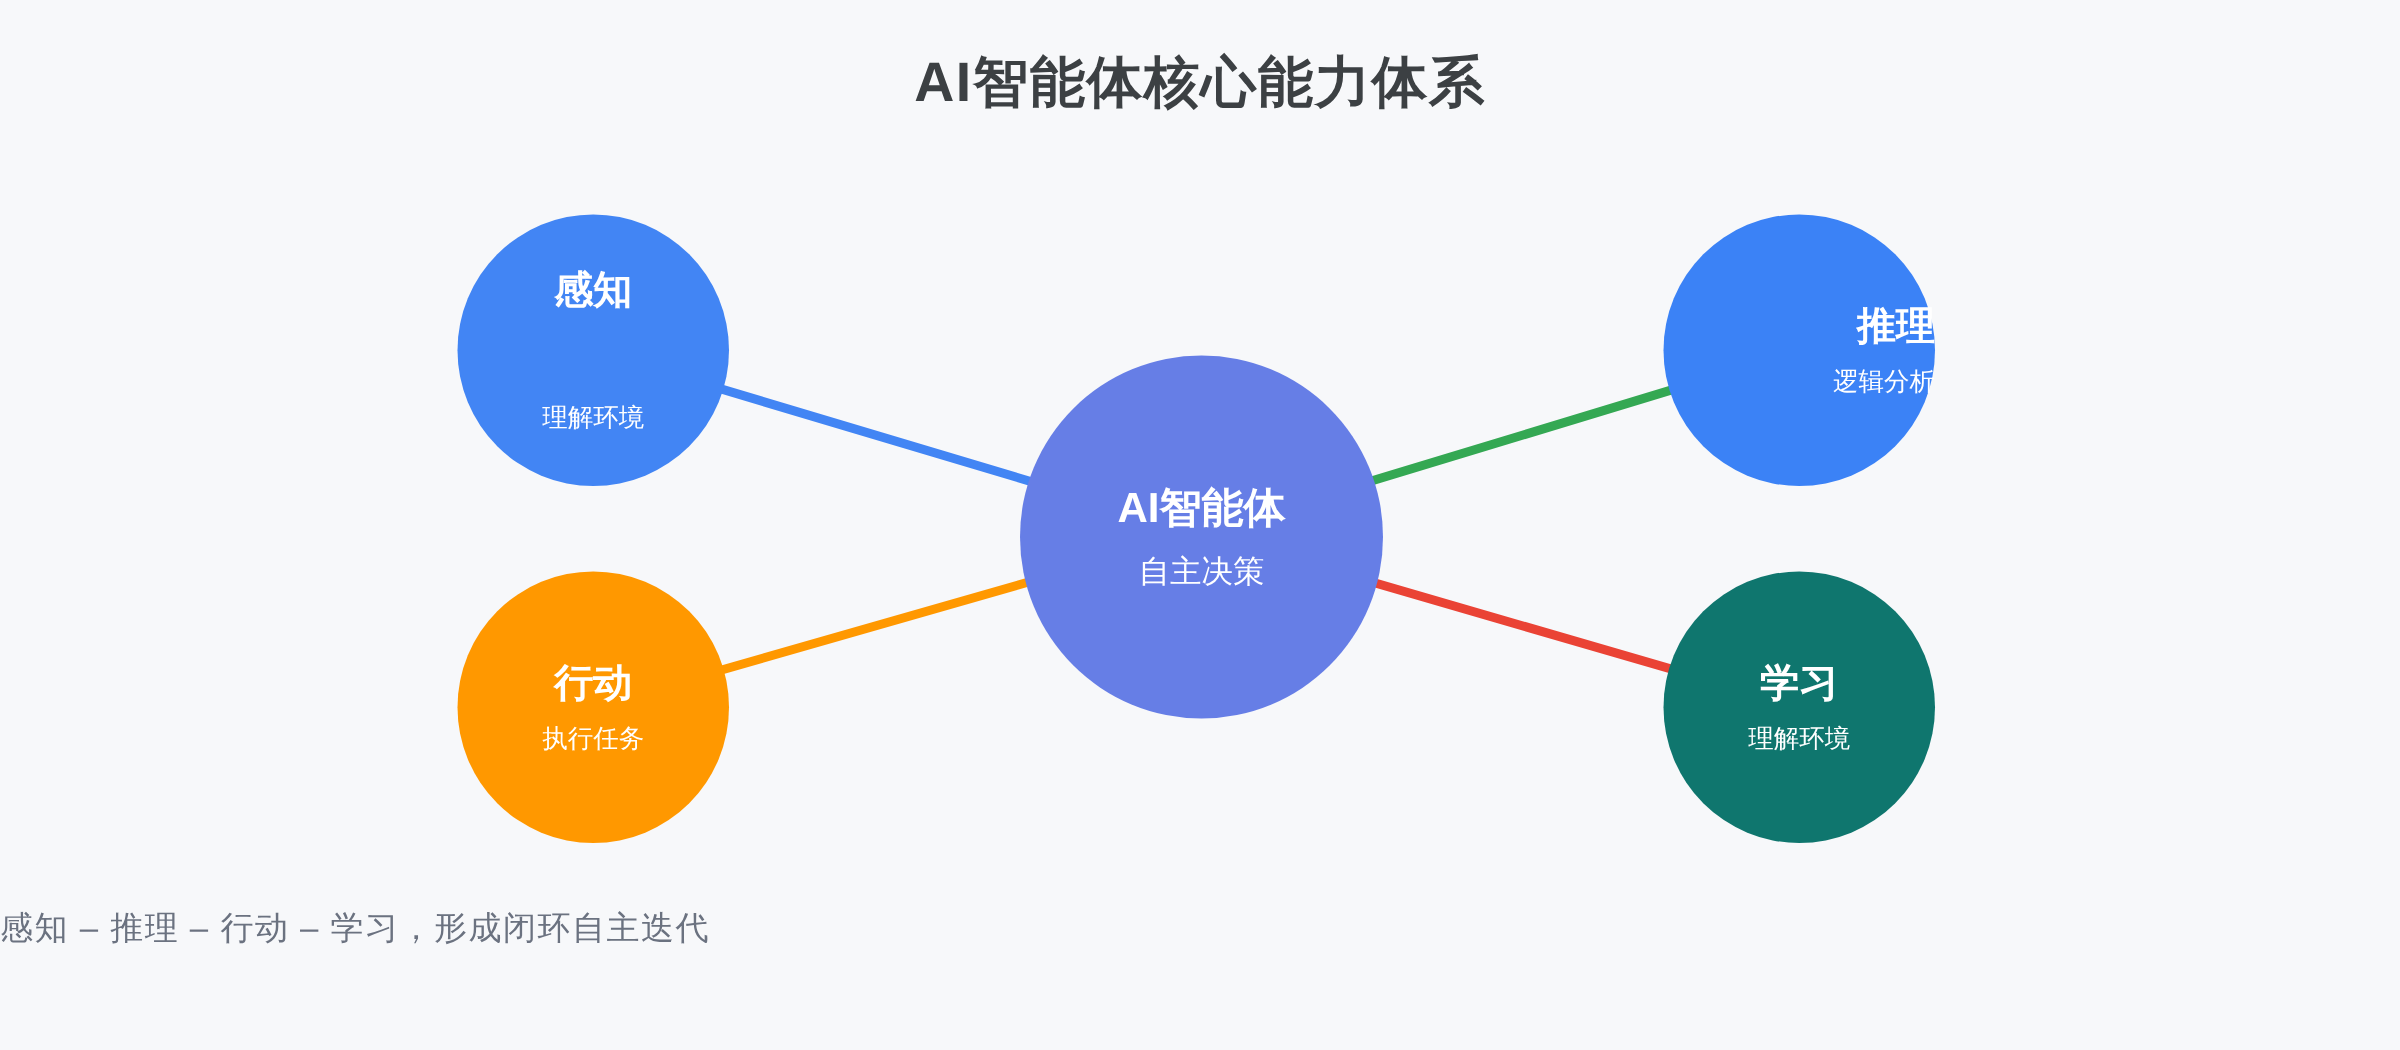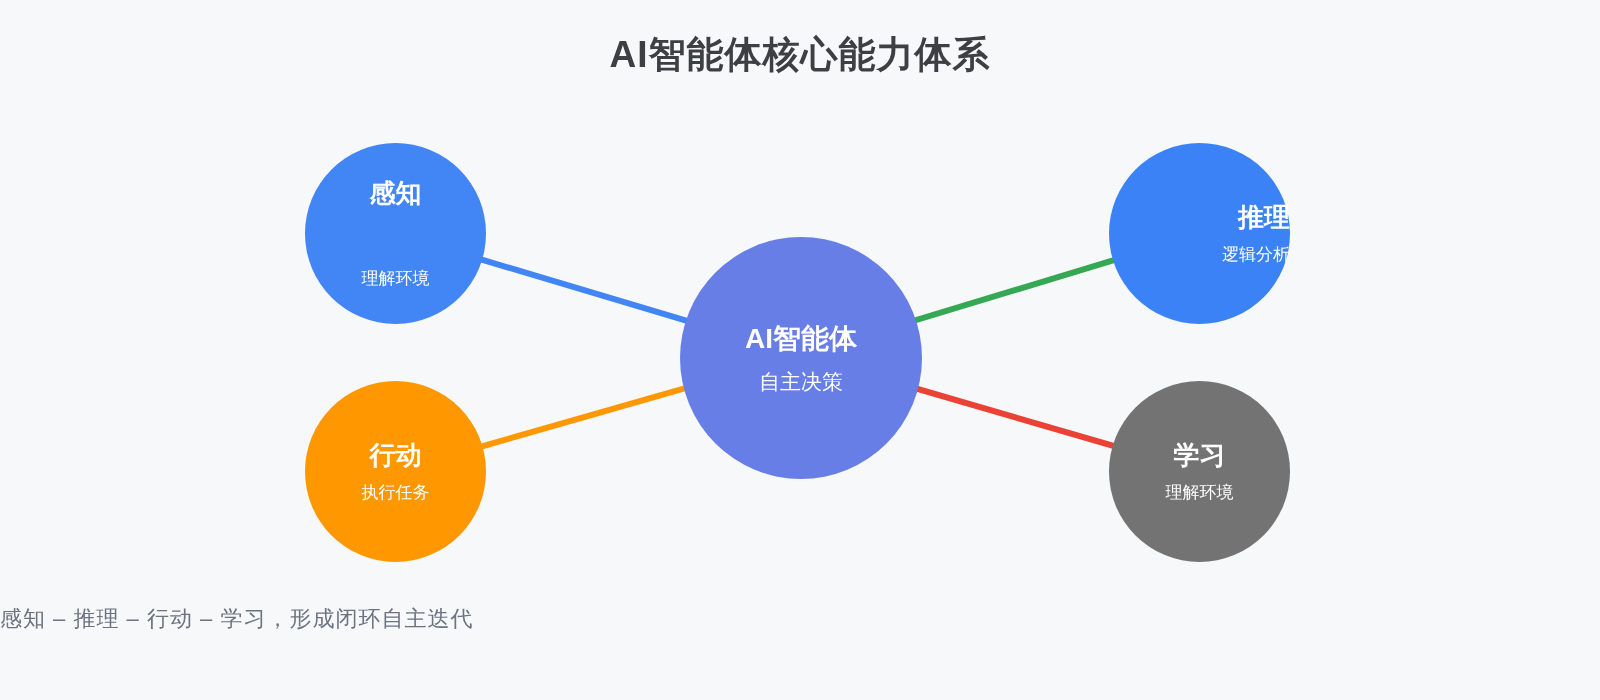--- a/index.html
+++ b/index.html
@@ -116,20 +116,20 @@
   <div class="node node-sat pos-reasoning" style="background-color: #3b82f6; align-items: flex-end;">
     <div class="node-label">推理</div>
     <div class="node-sublabel">逻辑分析</div>
   </div>
 
   <div class="node node-sat pos-action" style="background-color: rgb(255, 152, 0);">
     <div class="node-label">行动</div>
     <div class="node-sublabel">执行任务</div>
   </div>
 
-  <div class="node node-sat pos-learning" style="background-color: #737373;">
+  <div class="node node-sat pos-learning" style="background-color: #0f766e;">
     <div class="node-label">学习</div>
     <div class="node-sublabel">理解环境</div>
   </div>
 
   <div class="diagram-caption">感知 – 推理 – 行动 – 学习，形成闭环自主迭代</div>
 
 </div>
 
 </body></html>

